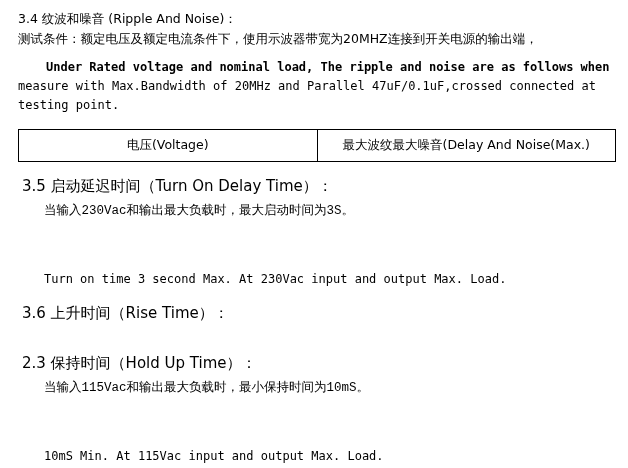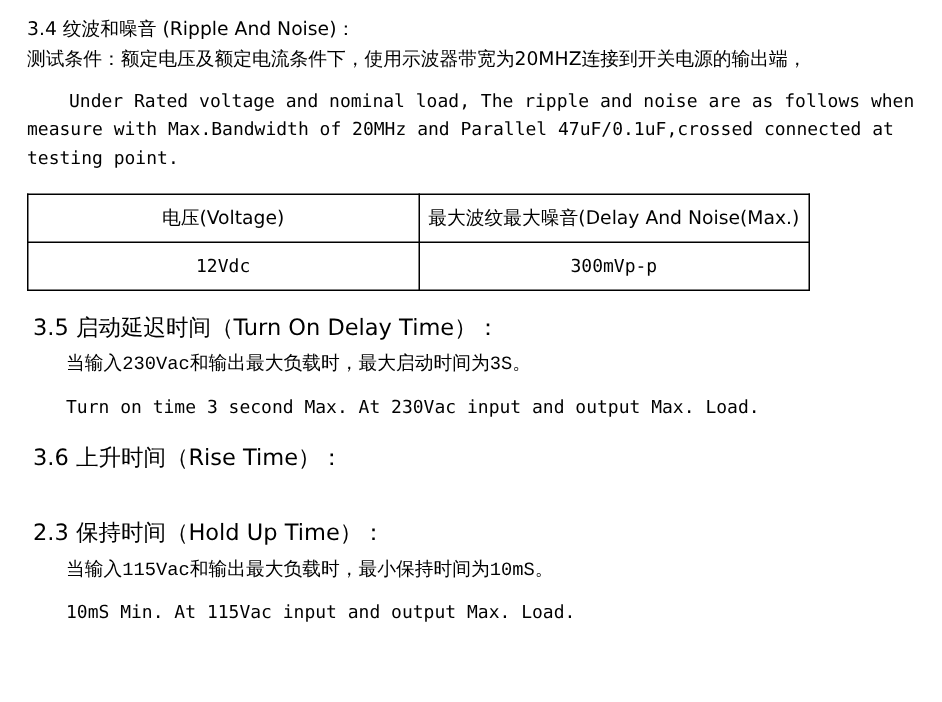--- a/index.html
+++ b/index.html
@@ -21,21 +21,21 @@
     padding: 4px;
     box-sizing: border-box;
   }
   .gap-s { height: 5px; }
   .gap-m { height: 9px; }
   .gap-l { height: 13px; }
 
   
   table.spec {
     border-collapse: collapse;
-    width: 522px;
+    width: 598px;
     margin: 0 0 0 14px;
     table-layout: fixed;
   }
   table.spec td {
     border: 1px solid #000000;
     height: 27px;
     text-align: center;
     vertical-align: middle;
     font-family: "DejaVu Sans", "Liberation Sans", sans-serif;
     font-size: 12.5px;
@@ -55,37 +55,39 @@
     font-family: Liberation Mono, monospace;
     font-size: 12.5px;
     line-height: 1.55;
     padding-left: 40px;
   }
   .para-en {
     font-family: "DejaVu Sans Mono", "Liberation Mono", monospace;
     font-size: 12px;
     line-height: 1.55;
     padding-left: 40px;
+    margin-top: 40px;
   }
   .top-para {
     font-family: "DejaVu Sans", "Liberation Sans", sans-serif;
     font-size: 12.5px;
     line-height: 1.6;
     padding-left: 14px;
     padding-right: 8px;
   }
   .en-para {
     font-family: "DejaVu Sans Mono", "Liberation Mono", monospace;
     font-size: 12px;
     line-height: 1.6;
     padding-left: 14px;
     padding-right: 8px;
   }
   .en-first {
     text-indent: 28px;
+    font-weight: bold;
   }
 </style>
 </head>
 <body>
 
 <div class="page">
 
   <div class="gap-s"></div>
 
   <div class="top-para">3.4 纹波和噪音 (Ripple And Noise)：</div>
@@ -98,24 +100,20 @@
   <div class="en-para">measure with Max.Bandwidth of 20MHz and Parallel 47uF/0.1uF,crossed connected at</div>
   <div class="en-para">testing point.</div>
 
   <div class="gap-l"></div>
 
   <table class="spec">
     <tbody>
       <tr>
         <td>电压(Voltage)</td>
         <td>最大波纹最大噪音(Delay And Noise(Max.)</td>
-      </tr>
-      <tr>
-        <td class="val">12Vdc</td>
-        <td class="val">300mVp-p</td>
       </tr>
     </tbody>
   </table>
 
   <div class="gap-l"></div>
 
   <div class="item-title">3.5 启动延迟时间（Turn On Delay Time）：</div>
   <div class="gap-s"></div>
   <div class="para-zh">当输入230Vac和输出最大负载时，最大启动时间为3S。</div>
   <div class="gap-m"></div>

